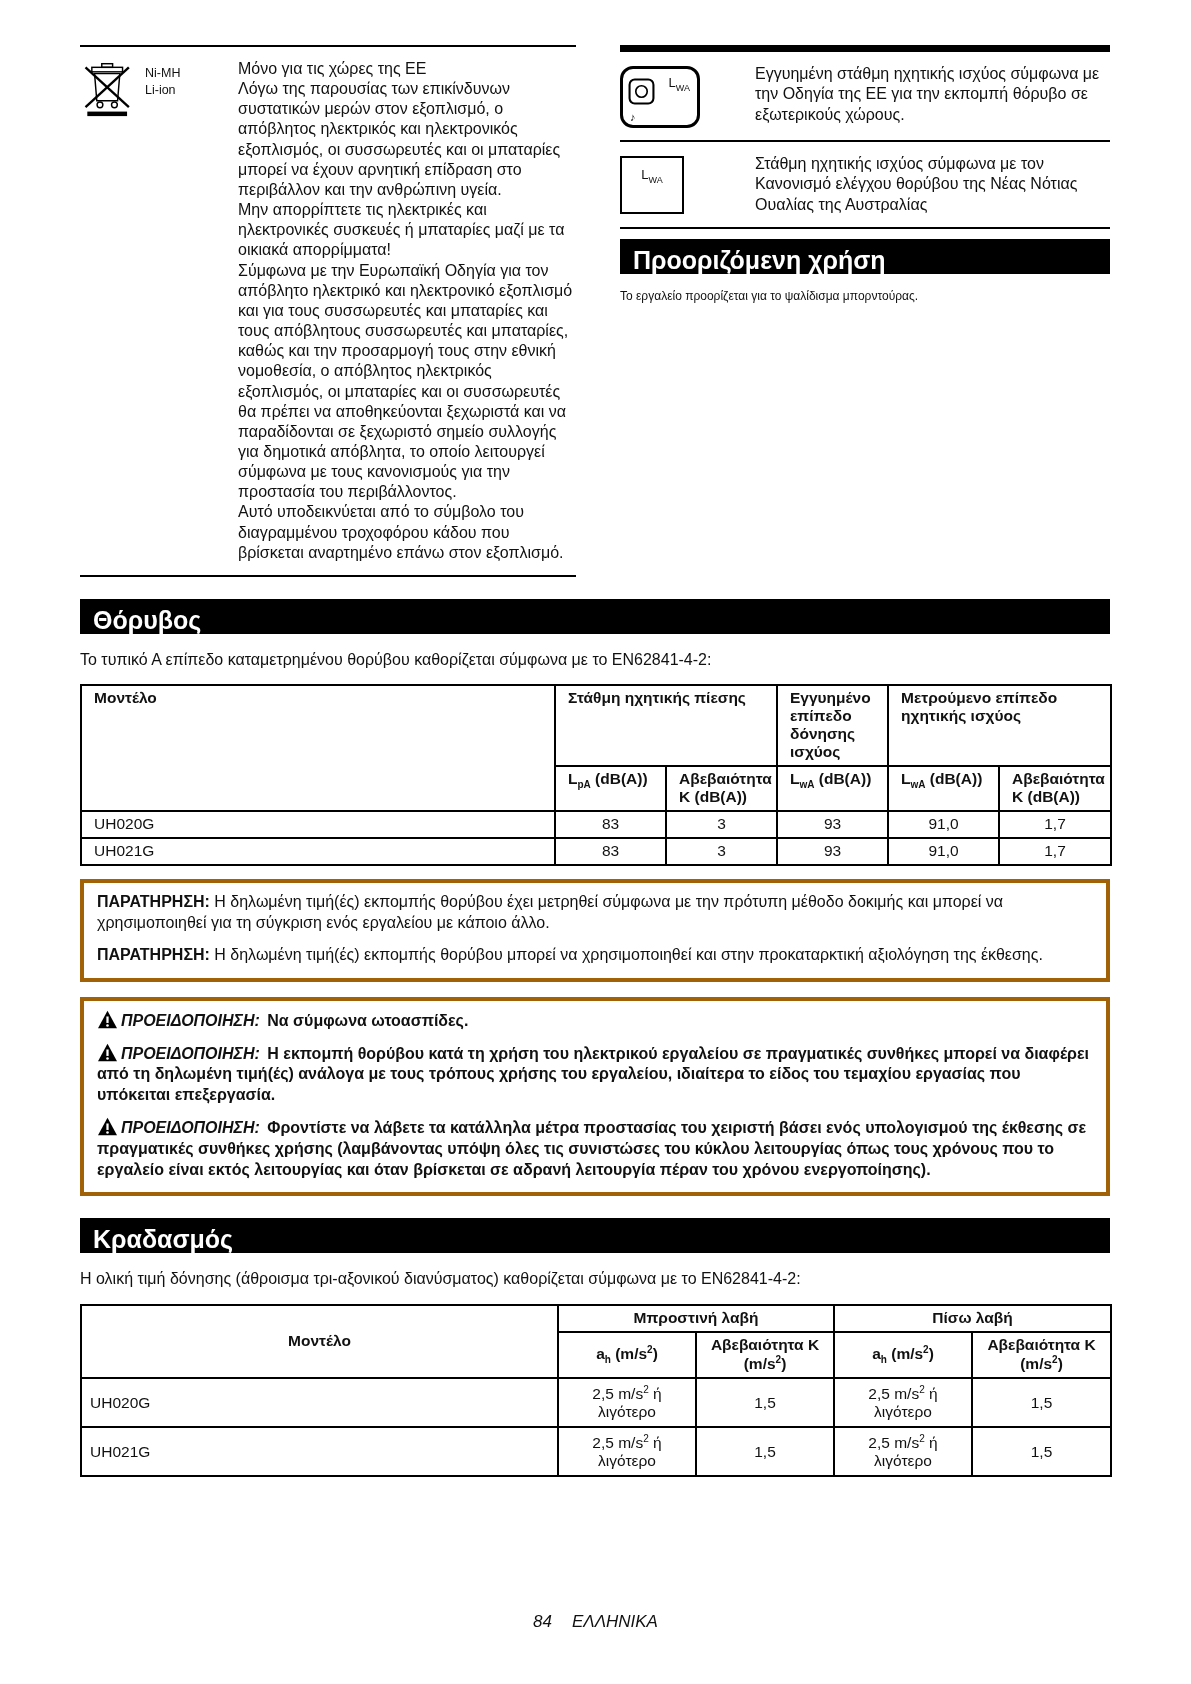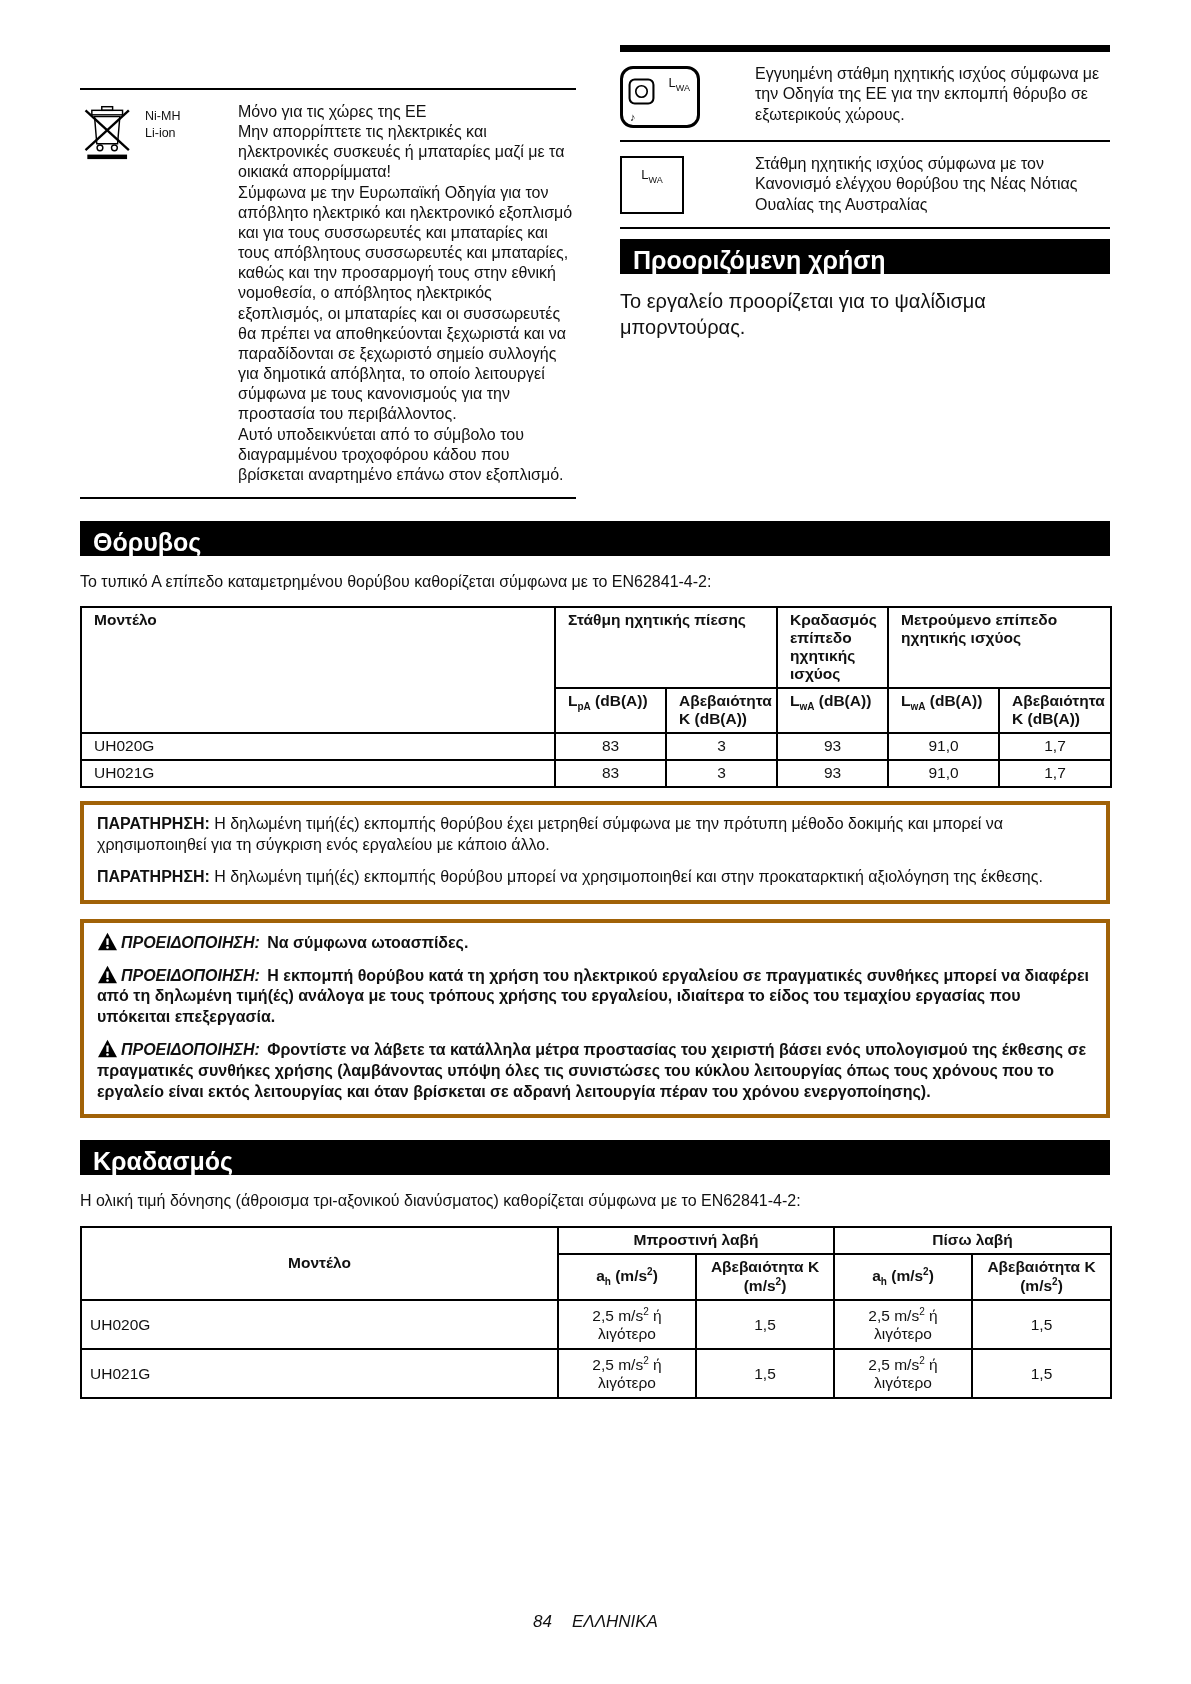--- a/index.html
+++ b/index.html
@@ -13,21 +13,21 @@
     position:relative;
     width:1191px; height:1684px;
     padding:45px 81px 0 80px;
     background:#fff;
     overflow:hidden;
   }
   .rule { border:none; border-top:2px solid #000; height:0; }
 
   
   .top-cols { display:flex; gap:44px; align-items:flex-start; }
-  .col-left  { width:496px; border-top:2px solid #000;margin-top:43px; }
+  .col-left  { width:496px; border-top:2px solid #000; }
   .col-right { width:490px; border-top:7px solid #000000; }
 
   .sym-row { display:flex; padding:12px 0 12px; }
   .col-left .sym-figure { width:158px; flex:0 0 158px; display:flex; gap:7px; padding-top:2px; }
   .battery-labels { font-size:12.5px; line-height:1.35; padding-top:4px; }
   .battery-labels span { display:block; }
   .sym-text { flex:1; font-size:16px; line-height:1.26; }
   .sym-text p { margin:0; }
 
   .col-right .sym-figure { width:135px; flex:0 0 135px; padding-top:2px; }
@@ -50,21 +50,21 @@
 
   
   .bar {
     background:#000; color:#fff; font-weight:bold;
     font-size:25px; line-height:1.0;
     padding:9px 13px 1px;
   }
   .col-right .bar { margin-top:10px; }
   .section-bar { margin-top:22px; }
 
-  .body-p { font-size:20px; line-height:1.28; margin-top:15px; }
+  .body-p { font-size:12px; line-height:1.28; margin-top:15px; }
   .intro-p { font-size:16px; line-height:1.28; margin:16px 0 14px; }
 
   
   table { width:1030px; border-collapse:collapse; table-layout:fixed; }
   th, td { border:2px solid #000; font-size:15.5px; padding:3px 12px 4px; }
   th { font-weight:bold; }
   sub { font-size:10px; }
   sup { font-size:10px; }
 
   .noise-table th { text-align:left; vertical-align:top; }
@@ -120,20 +120,21 @@
             <line x1="54" y1="7" x2="6" y2="51" stroke="#000" stroke-width="2.6"></line>
             <rect x="8" y="56" width="44" height="5" fill="#000"></rect>
           </svg>
           <div class="battery-labels">
             <span>Ni-MH</span>
             <span>Li-ion</span>
           </div>
         </div>
         <div class="sym-text">
           <p>Μόνο για τις χώρες της ΕΕ</p>
+          <p>Λόγω της παρουσίας των επικίνδυνων συστατικών μερών στον εξοπλισμό, ο απόβλητος ηλεκτρικός και ηλεκτρονικός εξοπλισμός, οι συσσωρευτές και οι μπαταρίες μπορεί να έχουν αρνητική επίδραση στο περιβάλλον και την ανθρώπινη υγεία.</p>
           <p>Μην απορρίπτετε τις ηλεκτρικές και ηλεκτρονικές συσκευές ή μπαταρίες μαζί με τα οικιακά απορρίμματα!</p>
           <p>Σύμφωνα με την Ευρωπαϊκή Οδηγία για τον απόβλητο ηλεκτρικό και ηλεκτρονικό εξοπλισμό και για τους συσσωρευτές και μπαταρίες και τους απόβλητους συσσωρευτές και μπαταρίες, καθώς και την προσαρμογή τους στην εθνική νομοθεσία, ο απόβλητος ηλεκτρικός εξοπλισμός, οι μπαταρίες και οι συσσωρευτές θα πρέπει να αποθηκεύονται ξεχωριστά και να παραδίδονται σε ξεχωριστό σημείο συλλογής για δημοτικά απόβλητα, το οποίο λειτουργεί σύμφωνα με τους κανονισμούς για την προστασία του περιβάλλοντος.</p>
           <p>Αυτό υποδεικνύεται από το σύμβολο του διαγραμμένου τροχοφόρου κάδου που βρίσκεται αναρτημένο επάνω στον εξοπλισμό.</p>
         </div>
       </div>
       <hr class="rule">
     </div>
 
     <div class="col-right">
 
@@ -178,21 +179,21 @@
         <col style="width:111px">
         <col style="width:111px">
       <col style="width:111px">
         <col style="width:111px">
         <col style="width:112px">
     </colgroup>
     <thead>
       <tr>
         <th rowspan="2">Μοντέλο</th>
         <th colspan="2">Στάθμη ηχητικής πίεσης</th>
-        <th>Κραδασμός επίπεδο ηχητικής ισχύος</th>
+        <th>Εγγυημένο επίπεδο δόνησης ισχύος</th>
         <th colspan="2">Μετρούμενο επίπεδο ηχητικής ισχύος</th>
       </tr>
       <tr>
         <th>L<sub>pA</sub> (dB(A))</th>
         <th>Αβεβαιότητα K (dB(A))</th>
         <th>L<sub>wA</sub> (dB(A))</th>
         <th>L<sub>wA</sub> (dB(A))</th>
         <th>Αβεβαιότητα K (dB(A))</th>
       </tr>
     </thead>

